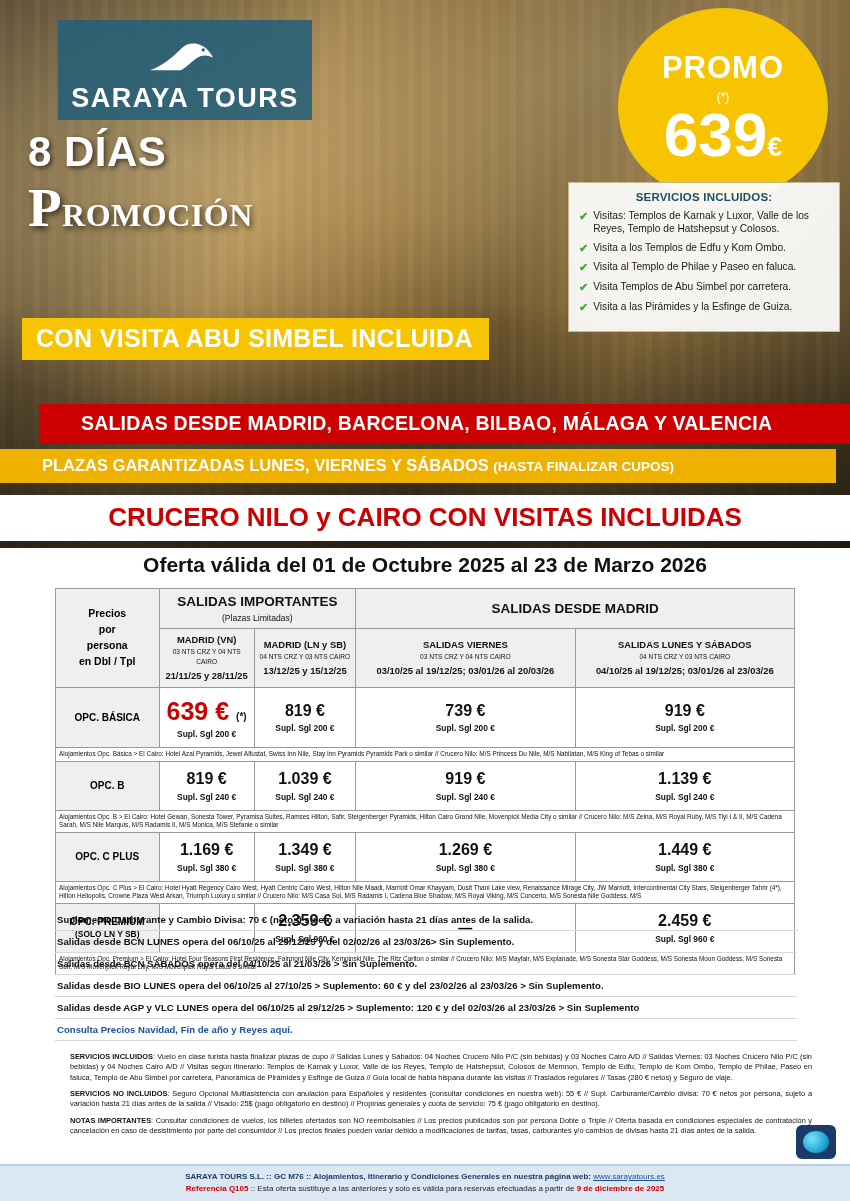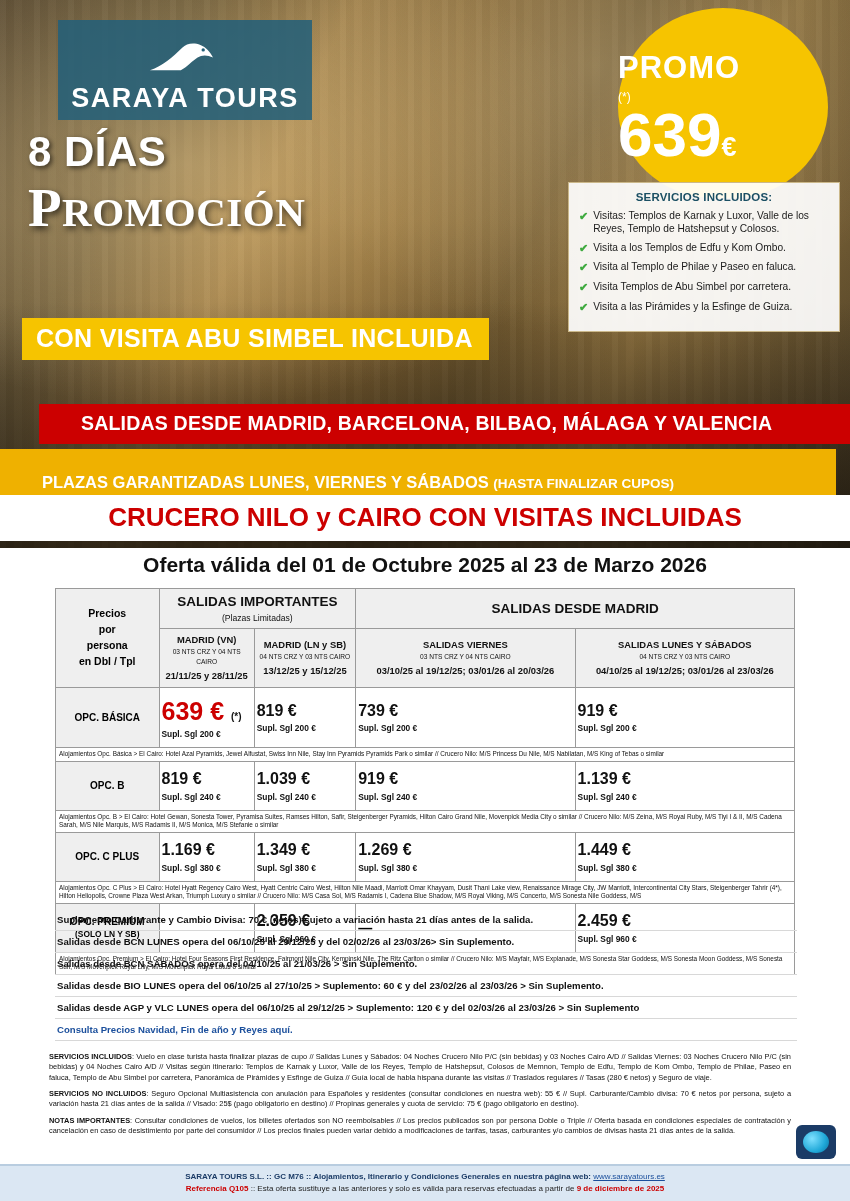--- a/index.html
+++ b/index.html
@@ -52,20 +52,21 @@
     font-weight: 700;
   }
 
   
   .promo-circle {
     position: absolute; right: 22px; top: 8px;
     width: 210px; height: 190px;
     background: #f6c400;
     border-radius: 50% 50% 46% 46%/ 52% 52% 48% 48%;
     color: #ffffff;
+    text-align: center;
     padding-top: 42px;
   }
   .promo-word { font-size: 31px; font-weight: 700; letter-spacing: 1px; }
   .promo-ast { font-size: 12px; margin-top: 4px; }
   .promo-price { font-size: 62px; font-weight: 700; line-height: .95; margin-top: 2px; }
   .promo-price .eur { font-size: 27px; font-weight: 700; }
 
   
   .h-days {
     position: absolute; left: 28px; top: 128px;
@@ -80,21 +81,21 @@
     font-family: "Liberation Serif", serif;
     letter-spacing: .5px;
   }
   .h-line2 {
     position: absolute; left: 28px; top: 242px;
     color: #ffffff; font-size: 55px; font-weight: 700;
     text-shadow: 2px 3px 6px rgba(0,0,0,.65);
     font-family: "Liberation Serif", serif;
     letter-spacing: .5px;
   }
-  .h-line1 .sm, .h-line2 .sm { font-size: 41px; }
+  .h-line1 .sm, .h-line2 .sm { font-size: 32px; }
 
   .yellow-band {
     position: absolute; left: 22px; top: 318px;
     background: #f6c400; color: #ffffff;
     font-size: 25px; font-weight: 700;
     padding: 6px 16px 7px 14px;
     letter-spacing: .3px;
   }
 
   
@@ -121,21 +122,21 @@
     background: #cc0000; color: #ffffff;
     font-size: 19.5px; font-weight: 700;
     padding: 8px 0 9px 42px;
     letter-spacing: .2px;
     margin-left: 39px;
   }
   .gold-band {
     position: absolute; left: 0; top: 449px; width: 836px;
     background: #efb100; color: #ffffff;
     font-size: 16.5px; font-weight: 700;
-    padding: 24px 0 8px 42px;
+    padding: 7px 0 8px 42px;
   }
   .gold-band .small { font-size: 13.5px; }
   .white-band {
     position: absolute; left: 0; top: 495px; width: 850px;
     background: #ffffff; color: #cc0000;
     font-size: 26px; font-weight: 700;
     text-align: center;
     padding: 7px 0 8px 0;
   }
 
@@ -168,21 +169,21 @@
   }
   .hdr-sub b { font-size: 9.4px; }
   .hdr-sub .tiny { font-size: 6.6px; display: block; }
   .hdr-sub .dates { display: block; margin-top: 3px; font-weight: 700; font-size: 9.4px; }
   .opc {
     text-align: center; font-weight: 700; font-size: 10px; background: #efefef;
     padding: 8px 2px; line-height: 1.35;
   }
   .opc .thin { font-weight: 700; font-size: 8.4px; display:block; }
   .price {
-    padding: 7px 2px; line-height: 1.3; background:#ffffff;
+    text-align: center; padding: 7px 2px; line-height: 1.3; background:#ffffff;
   }
   .price .p { font-size: 16px; font-weight: 700; color: #111; }
   .price .p.big { font-size: 25px; color: #cc0000; }
   .price .p.big .ast { font-size: 10px; color:#111; }
   .price .s { font-size: 8.4px; font-weight: 700; color: #111; display: block; margin-top: 2px; }
   .price .dash { font-size: 14px; font-weight: 700; }
   .notes-row td {
     font-size: 6.4px; padding: 2px 3px; line-height: 1.35; color: #111;
     border-top: 1px solid #9a9a9a;
   }
@@ -190,21 +191,21 @@
   .supp-list { position: absolute; left: 55px; top: 909px; width: 742px; }
   .supp-line {
     font-size: 9.6px; font-weight: 700; color: #111;
     border-bottom: 1px solid #d8d8d8;
     padding: 5px 2px 5px 2px;
   }
   .supp-line.link { color: #1b4f9c; }
 
   
   .legal {
-    position: absolute; left: 49px; top: 1052px; width: 742px;
+    position: absolute; left: 70px; top: 1052px; width: 742px;
     font-size: 7.4px; line-height: 1.4; color: #111; text-align: justify;
   }
   .legal p { margin-bottom: 6px; }
   .legal b { font-weight: 700; }
 
   
   .footer {
     position: absolute; left: 0; bottom: 0; width: 850px;
     background: #dbe7f3;
     border-top: 2px solid #b9cde0;

